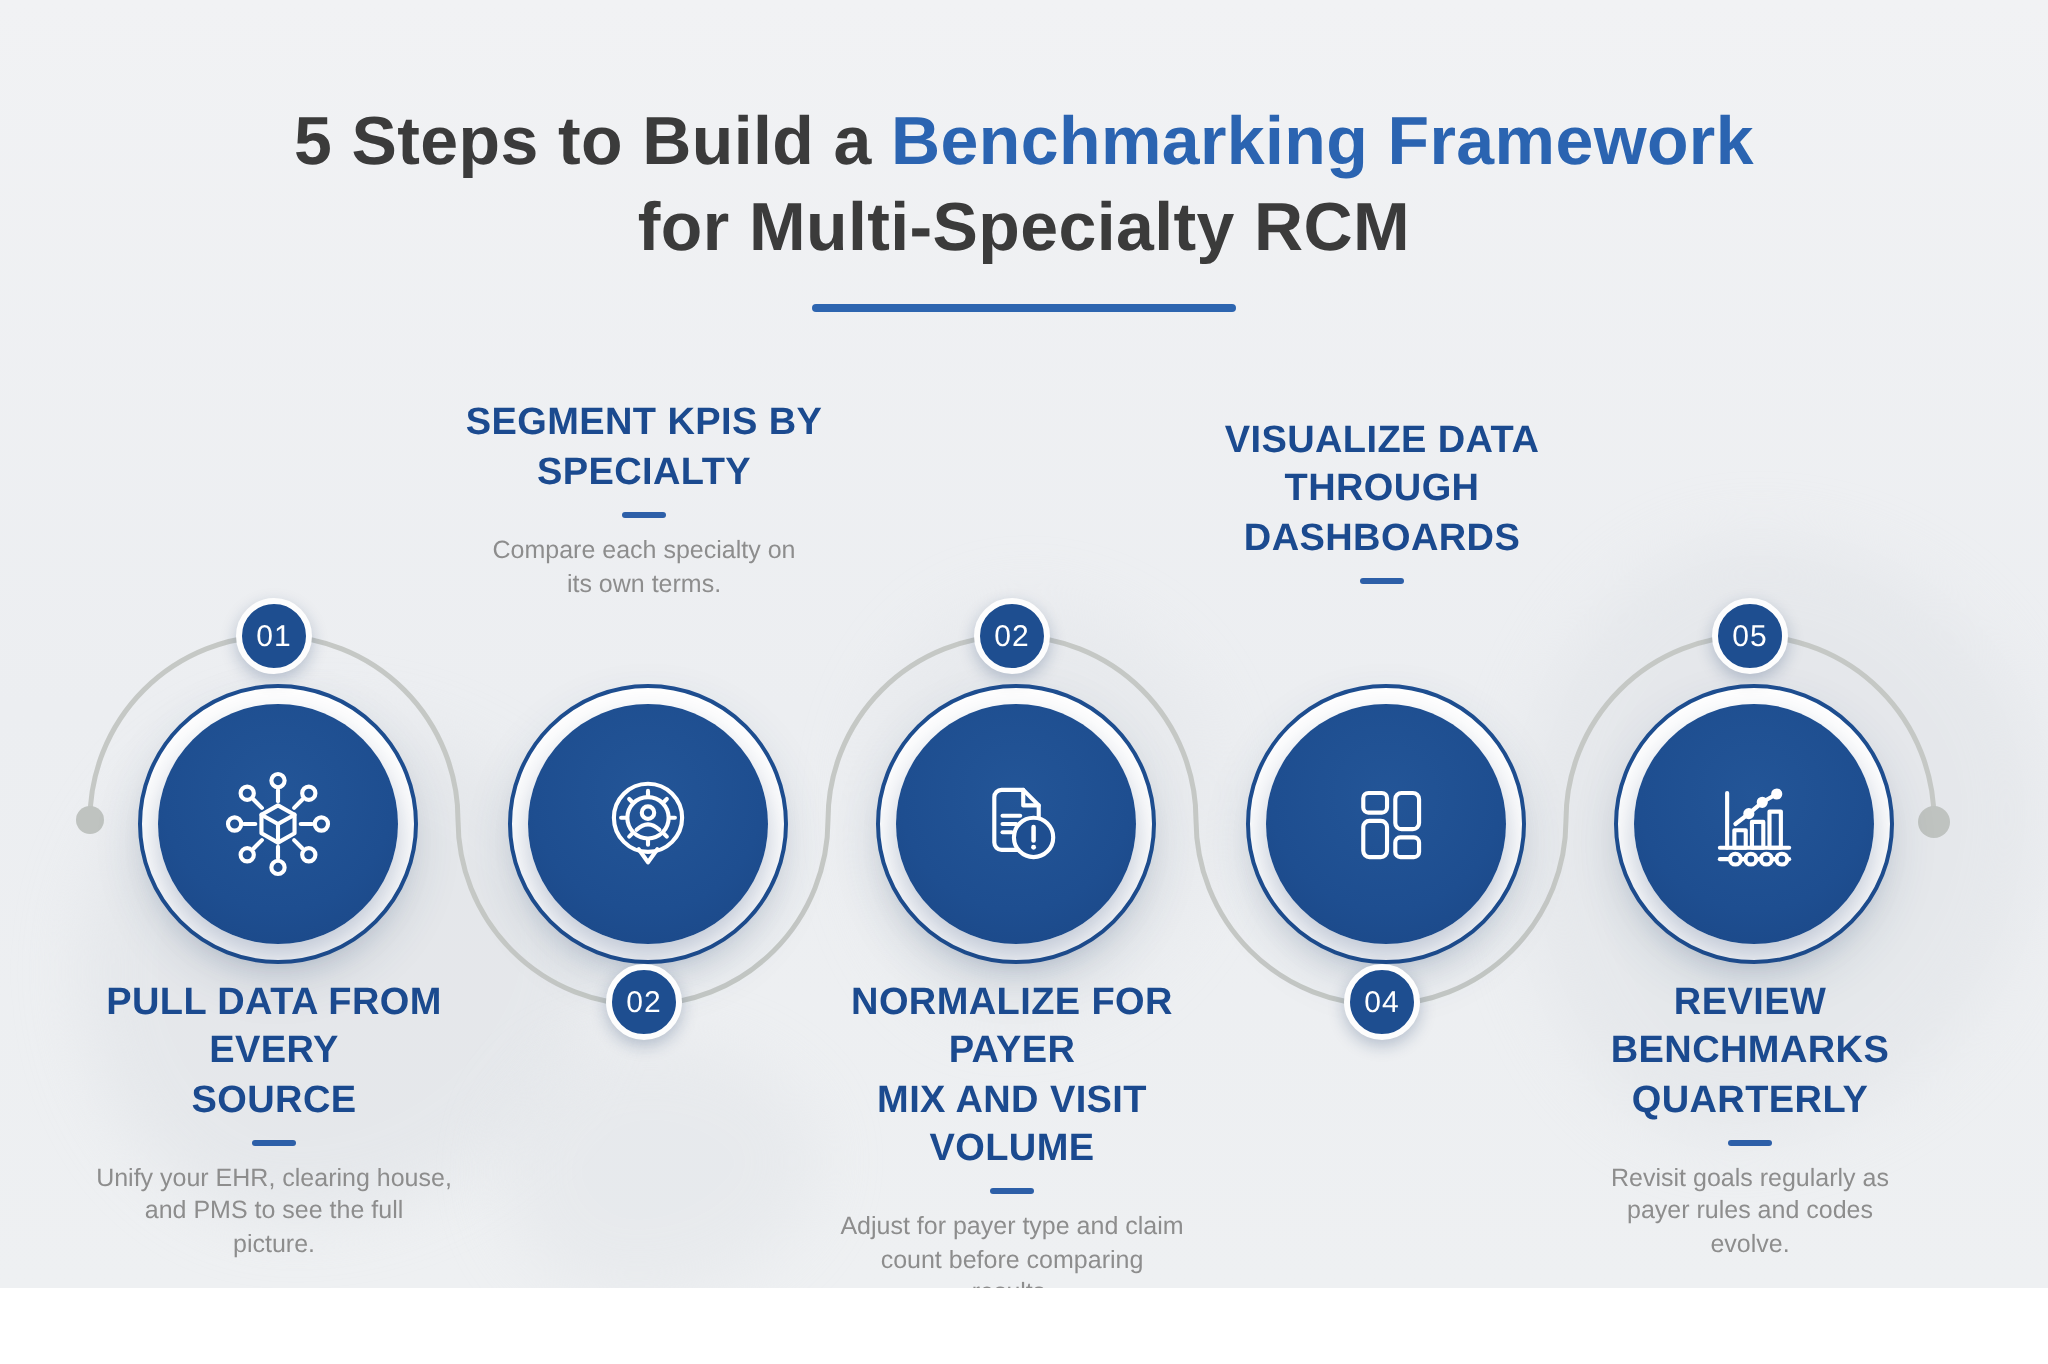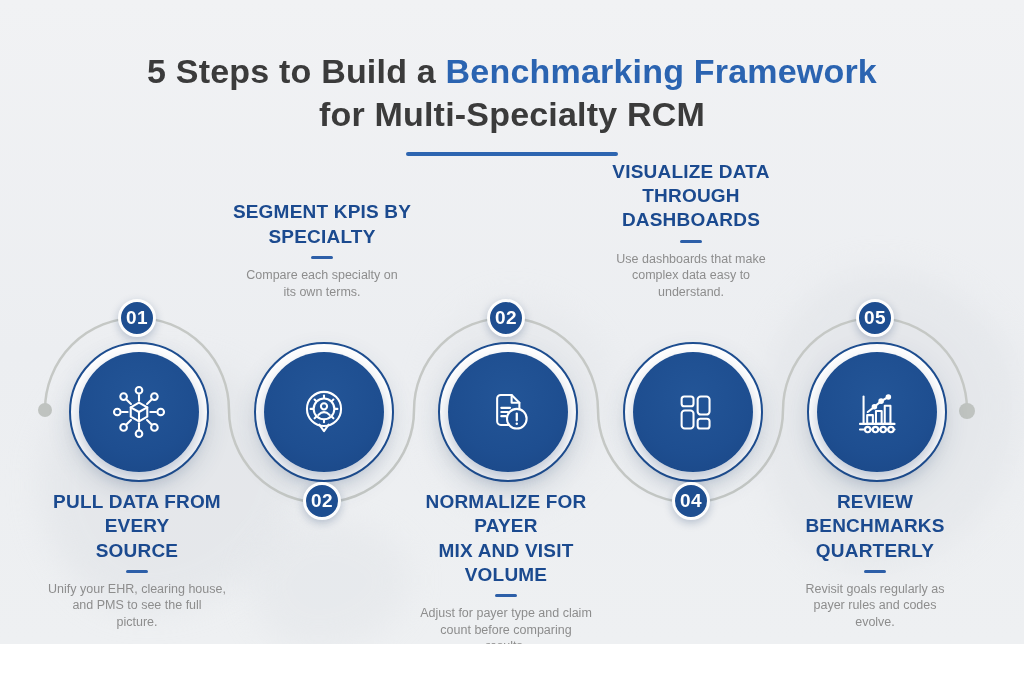--- a/index.html
+++ b/index.html
@@ -28,21 +28,21 @@
   .s1{--cx:137px;} .s2{--cx:322px;} .s3{--cx:506px;} .s4{--cx:691px;} .s5{--cx:875px;}
   .ring{position:absolute;top:342px;left:calc(var(--cx) - 68px);width:136px;height:136px;
     border:2px solid #1e4e90;border-radius:50%;background:#fff;z-index:2;
     box-shadow:0 10px 24px rgba(45,70,110,.12);}
   .disc{position:absolute;inset:8px;border-radius:50%;
     background:radial-gradient(circle at 50% 38%,#235597 0%,#1e4e90 60%,#1a4685 100%);
     display:flex;align-items:center;justify-content:center;
     box-shadow:0 8px 16px rgba(20,50,100,.28);}
   .disc svg{width:62px;height:62px;}
   .badge{position:absolute;left:calc(var(--cx) - 19px);width:38px;height:38px;border-radius:50%;
-    background:#1e4e90;border:3px solid #fdfdfd;color:#fff;font-size:19px;font-weight:700;
+    background:#1e4e90;border:3px solid #fdfdfd;color:#fff;font-size:15px;font-weight:400;
     display:flex;align-items:center;justify-content:center;z-index:3;box-sizing:border-box;
     box-shadow:0 3px 8px rgba(20,50,100,.25);letter-spacing:.5px;}
   .badge.top{top:299px;} .badge.bottom{top:482px;}
   .text{position:absolute;left:calc(var(--cx) - 110px);width:220px;text-align:center;z-index:2;}
   .text.below{top:490px;} .text.above{bottom:344px;}
   .step-title{color:#1b4a8f;font-size:19px;font-weight:800;line-height:1.28;letter-spacing:.2px;white-space:pre-line;}
   .dash{width:22px;height:3px;background:#2d5fa8;border-radius:2px;margin:7px auto 8px;}
   .step-desc{color:#8d8d8d;font-size:12.5px;line-height:1.32;white-space:pre-line;}
   .icon-stroke{fill:none;stroke:#fff;stroke-width:2;stroke-linecap:round;stroke-linejoin:round;}
 </style>
@@ -170,23 +170,20 @@
           <rect x="34.5" y="15" width="11.5" height="17.5" rx="3"></rect>
           <rect x="34.5" y="36.5" width="11.5" height="9.5" rx="2.5"></rect>
         </g>
       </svg>
     </div>
   </div>
   <div class="text above s4">
     <div class="step-title">VISUALIZE DATA THROUGH
 DASHBOARDS</div>
     <div class="dash"></div>
-    <div class="step-desc">Use dashboards that make
-complex data easy to
-understand.</div>
   </div>
 
   <div class="badge top s5">05</div>
   <div class="ring s5">
     <div class="disc">
       <svg viewBox="0 0 60 60">
         <g class="icon-stroke">
           <line x1="17" y1="15" x2="17" y2="41.5"></line>
           <rect x="20.5" y="33" width="5.5" height="8.5"></rect>
           <rect x="29" y="29" width="5.5" height="12.5"></rect>

